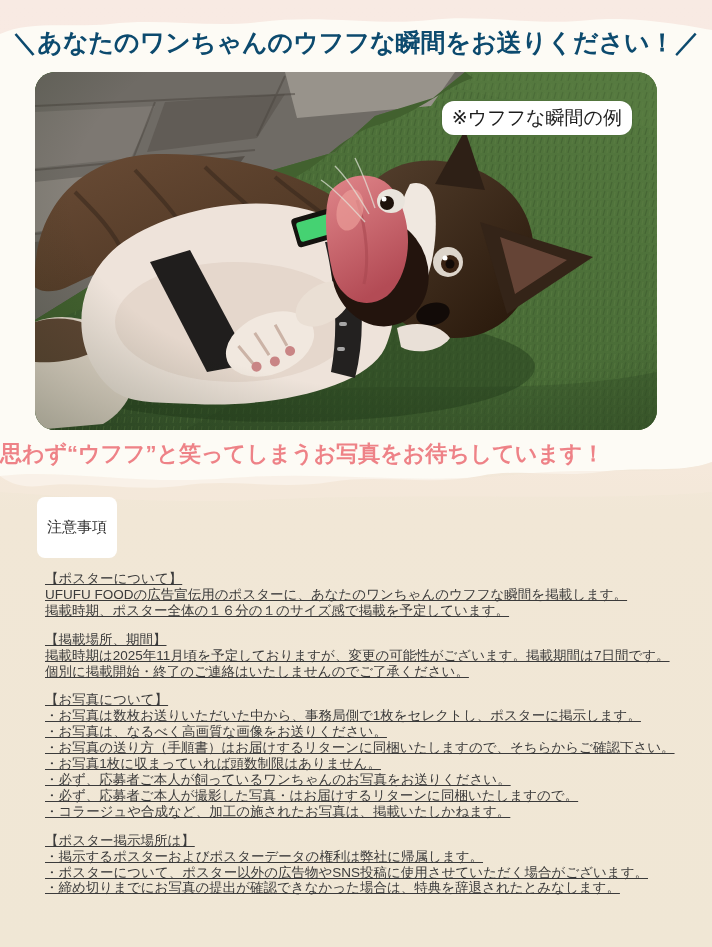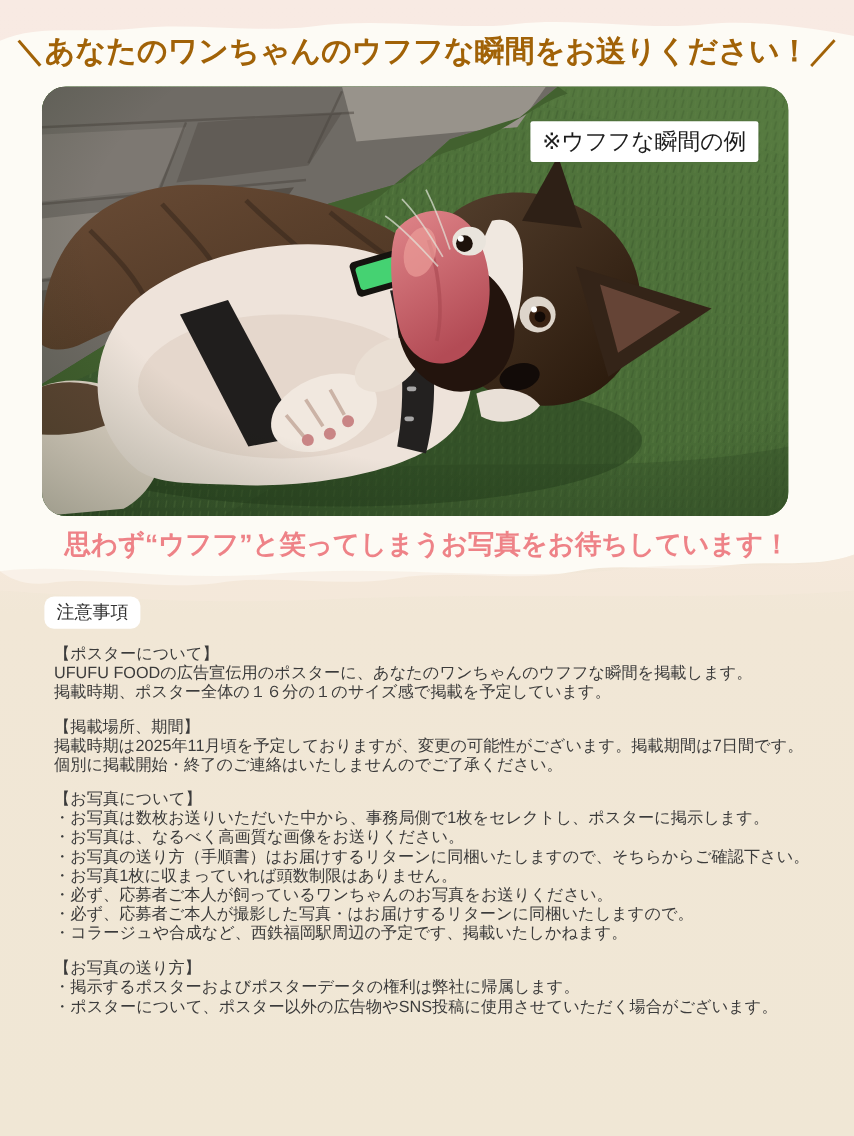--- a/index.html
+++ b/index.html
@@ -6,46 +6,46 @@
   body{
     width:712px;height:947px;position:relative;overflow:hidden;
     font-family:"Liberation Sans","DejaVu Sans",sans-serif;
     background:linear-gradient(180deg,#f8eae3 0%,#f7e9e0 40%,#f1e7d6 54%,#f0e7d5 100%);
   }
   .cloud-bg{position:absolute;left:0;top:0;width:712px;height:947px;z-index:0;}
   .content{position:absolute;inset:0;z-index:1;}
 
   .headline{
     position:absolute;top:26px;left:0;width:712px;text-align:center;
-    font-size:25px;font-weight:700;color:#a16207;letter-spacing:0;
+    font-size:25px;font-weight:700;color:#0c4a6e;letter-spacing:0;
     margin:0;white-space:nowrap;
   }
 
   .photo{
     position:absolute;left:35px;top:72px;width:622px;height:358px;
     border-radius:20px;overflow:hidden;background:#4a6b38;
   }
   .photo-label{
     position:absolute;top:29px;right:25px;
     background:#ffffff;color:#1c1c1c;
-    font-size:19px;padding:4px 10px;border-radius:2px;
+    font-size:19px;padding:4px 10px;border-radius:12px;
     box-shadow:0 0 0 1px rgba(0,0,0,0.03);white-space:nowrap;margin-left:28px;
   }
 
   .message{
-    position:absolute;top:439px;left:0;width:712px;text-align:center;
+    position:absolute;top:439px;left:0;width:712px;
     font-size:22px;font-weight:700;color:#ee8287;margin:0;white-space:nowrap;
   }
 
   .notes{position:absolute;left:45px;top:497px;right:18px;color:#3b3b3b;}
   .notes-heading{
     display:inline-block;background:#ffffff;border-radius:8px;
-    padding:4px 10px;font-size:15px;color:#333;margin-left:-8px;
-  }
-  .note-section{margin-top:13px;}
+    padding:21px 10px;font-size:15px;color:#333;margin-left:-8px;
+  }
+  .note-section{margin-top:13px;text-decoration:underline;}
   .note-section p{margin:0;font-size:13.5px;line-height:15.9px;}
   .note-title{font-size:13.5px;line-height:15.9px;margin:0;}
 </style>
 </head>
 <body>
 
 <svg class="cloud-bg" viewBox="0 0 712 947" aria-hidden="true">
   <path fill="#fdfbf5" d="M0,34 C30,20 70,28 110,24 C160,18 210,28 260,22 C320,14 380,26 430,20
     C480,14 540,26 590,20 C630,16 680,24 712,30 L712,462 C680,474 640,466 600,472
     C560,478 520,468 480,476 C430,486 380,474 330,482 C280,490 230,478 180,486
@@ -214,23 +214,24 @@
 
 
     <div class="note-section">
       <p class="note-title">【お写真について】</p>
       <p>・お写真は数枚お送りいただいた中から、事務局側で1枚をセレクトし、ポスターに掲示します。</p>
       <p>・お写真は、なるべく高画質な画像をお送りください。</p>
       <p>・お写真の送り方（手順書）はお届けするリターンに同梱いたしますので、そちらからご確認下さい。</p>
       <p>・お写真1枚に収まっていれば頭数制限はありません。</p>
       <p>・必ず、応募者ご本人が飼っているワンちゃんのお写真をお送りください。</p>
       <p>・必ず、応募者ご本人が撮影した写真・はお届けするリターンに同梱いたしますので。</p>
-      <p>・コラージュや合成など、西鉄福岡駅周辺の予定です、掲載いたしかねます。</p>
-    </div>
-
-    <div class="note-section">
-      <p class="note-title">【お写真の送り方】</p>
+      <p>・コラージュや合成など、加工の施されたお写真は、掲載いたしかねます。</p>
+    </div>
+
+    <div class="note-section">
+      <p class="note-title">【ポスター掲示場所は】</p>
       <p>・掲示するポスターおよびポスターデータの権利は弊社に帰属します。</p>
       <p>・ポスターについて、ポスター以外の広告物やSNS投稿に使用させていただく場合がございます。</p>
+      <p>・締め切りまでにお写真の提出が確認できなかった場合は、特典を辞退されたとみなします。</p>
     </div>
   </div>
 
 </div>
 
 </body></html>

